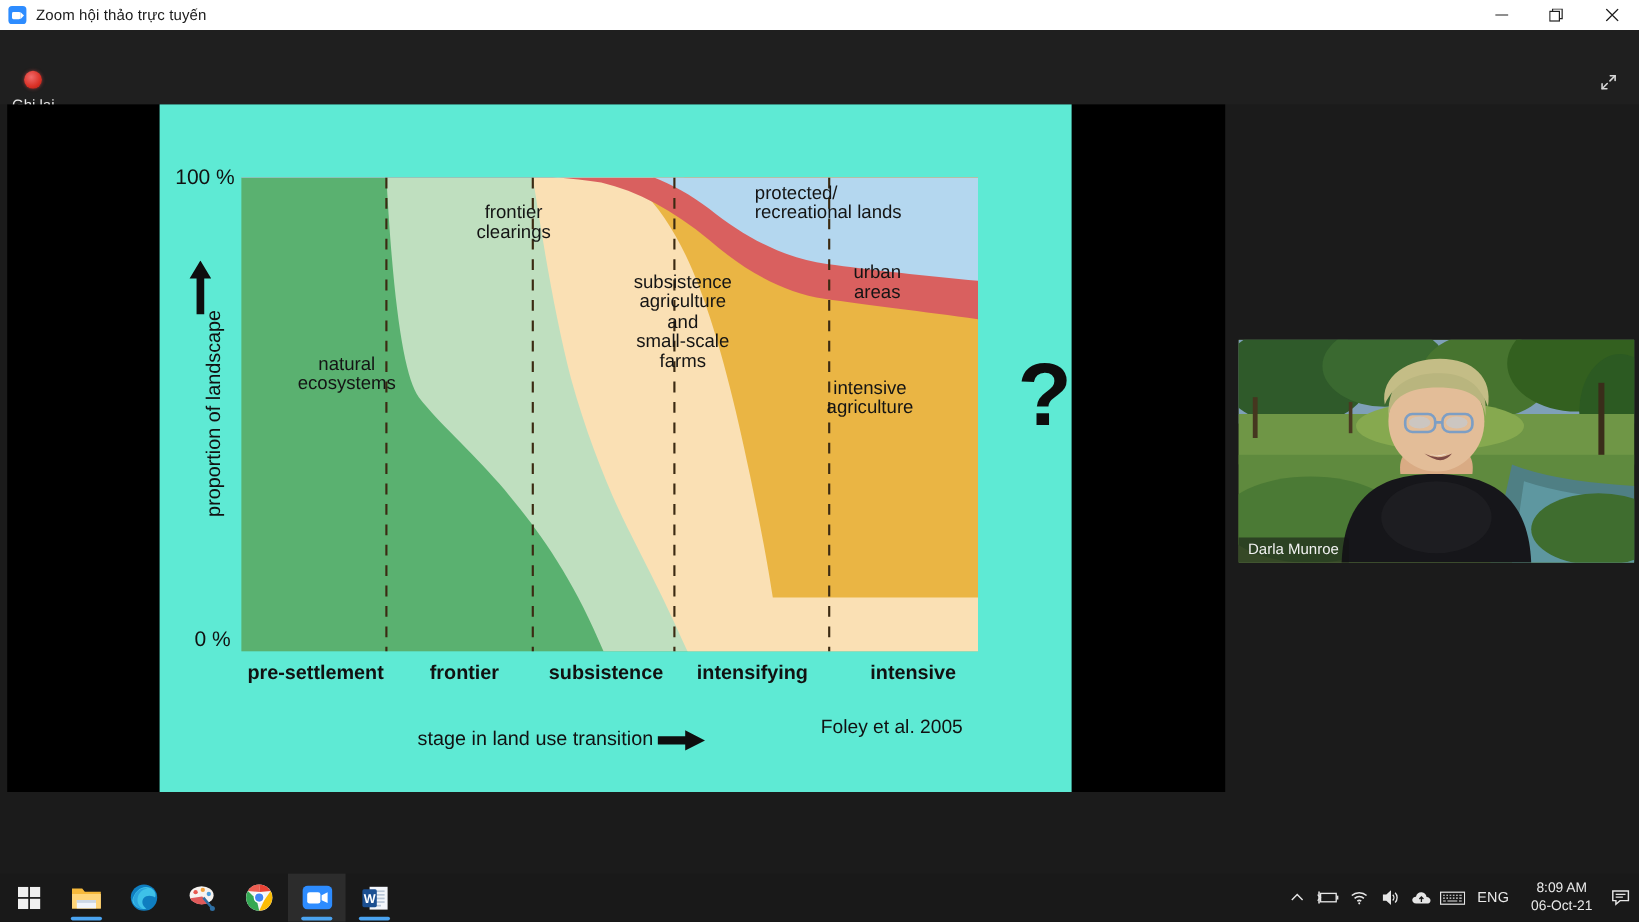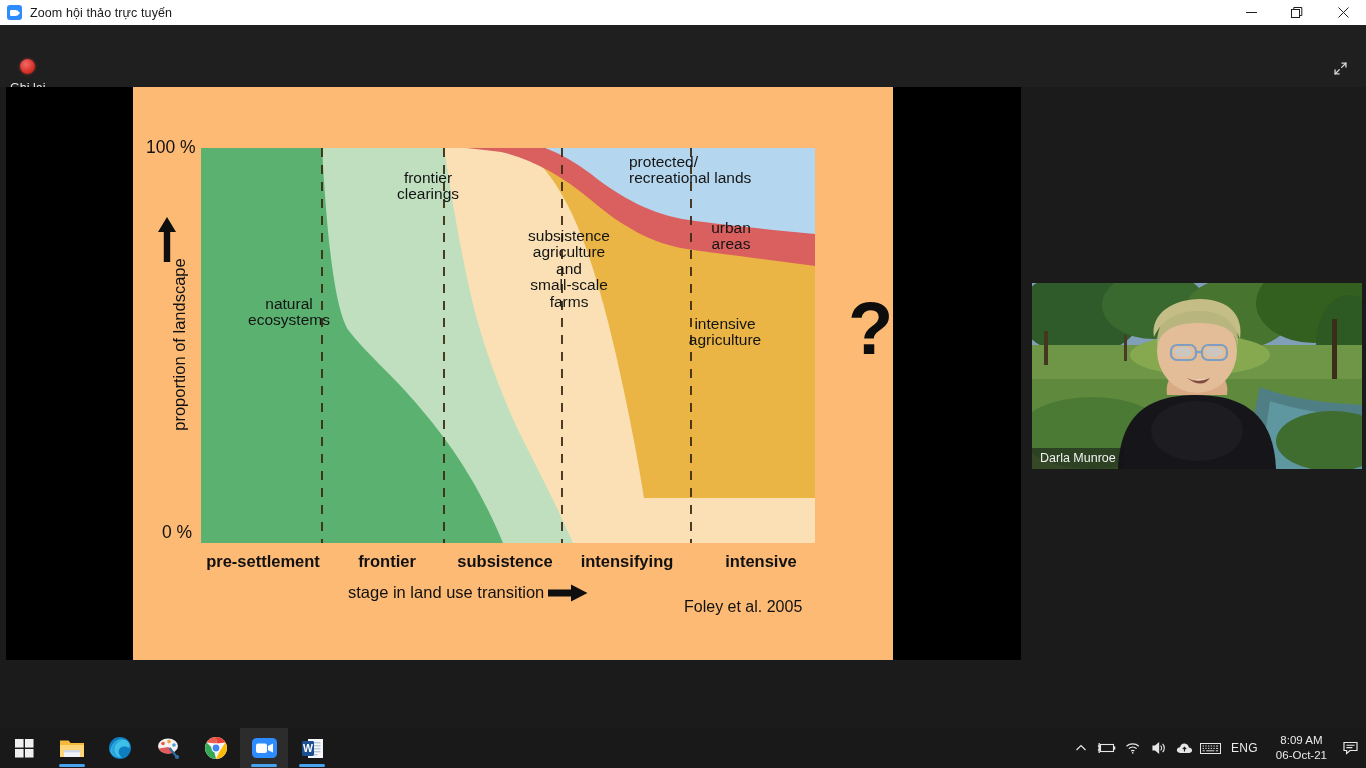--- a/index.html
+++ b/index.html
@@ -71,21 +71,21 @@
 
   
   #stage {
     position: absolute; left: 6px; top: 87px;
     width: 1015px; height: 573px;
     background: #000000;
   }
   #slide {
     position: absolute; left: 127px; top: 0;
     width: 760px; height: 573px;
-    background: #fdba74;
+    background: #5eead4;
   }
 
   
   #figure { position: absolute; inset: 0; }
 
   #ylabel-100 {
     position: absolute; left: 13px; top: 50px;
     font-size: 17.5px; color: #111; white-space: nowrap;
   }
   #ylabel-0 {
@@ -135,21 +135,21 @@
   }
   .xtick {
     position: absolute; top: 0;
     font-size: 16.5px; color: #111;
     text-align: center; white-space: nowrap;
     transform: translateX(-50%);
     font-weight: bold;
   }
 
   #xaxis-caption {
-    position: absolute; left: 215px; top: 496px;
+    position: absolute; left: 215px; top: 520px;
     display: flex; align-items: center; gap: 4px;
   }
   #xaxis-title { font-size: 16.5px; color: #111; white-space: nowrap; }
   #xaxis-arrow { width: 40px; height: 18px; }
   #source-credit {
     position: absolute; left: 551px; top: 511px;
     font-size: 16px; color: #111; white-space: nowrap;
   }
 
   

